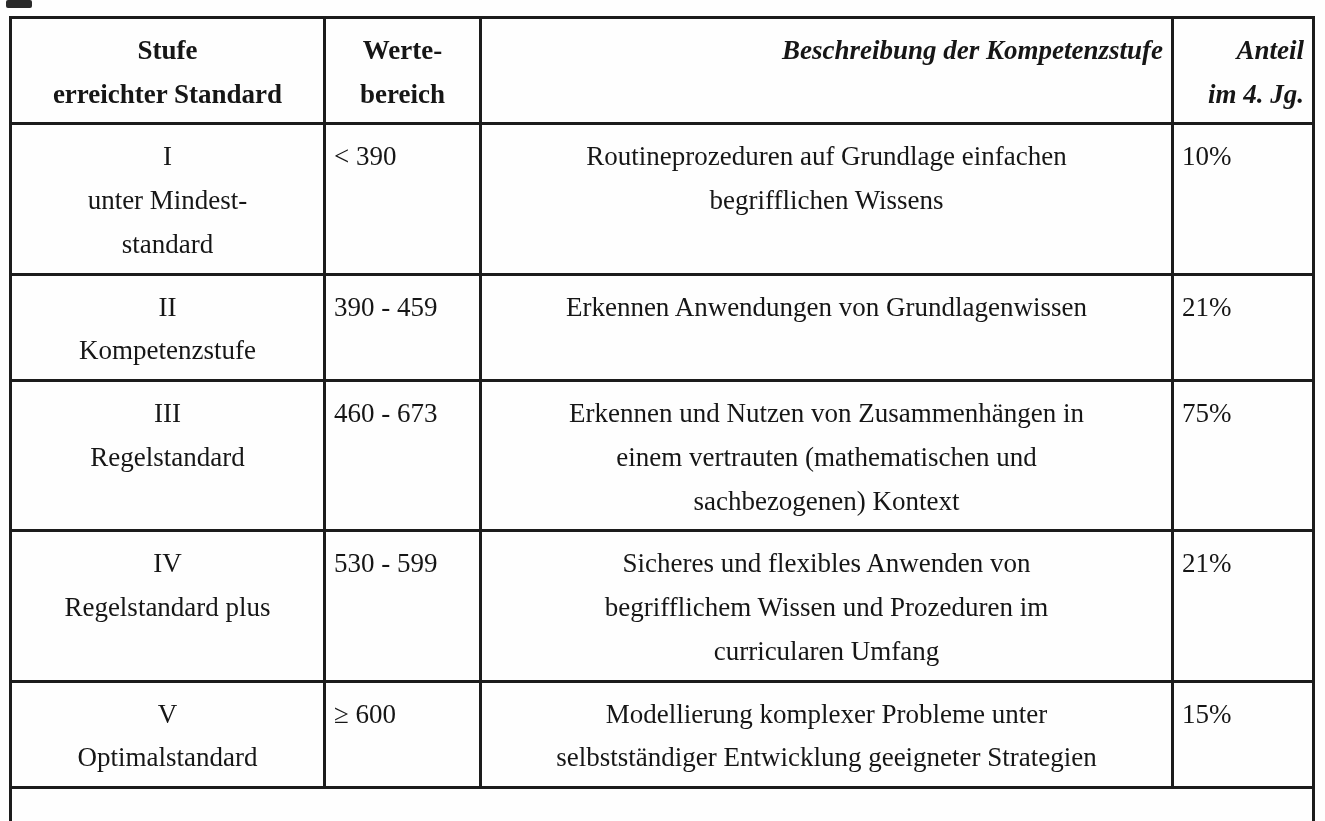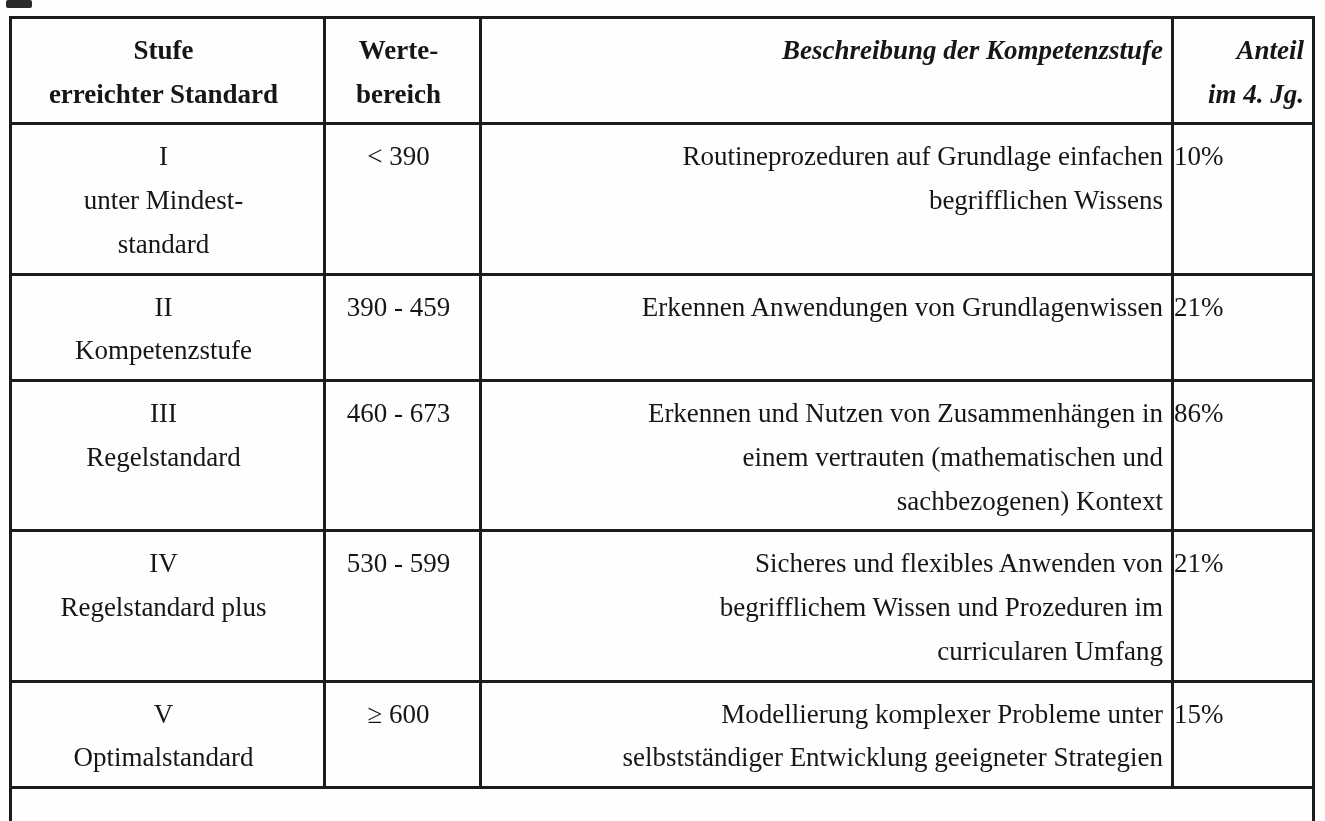--- a/index.html
+++ b/index.html
@@ -34,29 +34,29 @@
     border-collapse: collapse;
     table-layout: fixed;
     background: #fefefe;
   }
   table.kompetenz td, table.kompetenz th {
     border: 3px solid #1c1c1c;
     vertical-align: top;
     white-space: pre-line;
     font-size: 27px;
     line-height: 1.62;
-    padding: 10px 8px 6px 0;
+    padding: 10px 8px 6px 8px;
     overflow: hidden;
   }
   th.h-stufe, th.h-werte { text-align: center; }
   th.h-beschr, th.h-anteil { text-align: right; padding-left: 12px; font-style: italic; }
 
   td.c-stufe  { text-align: center; }
-  td.c-werte  { text-align: center; }
-  td.c-beschr { text-align: right; padding-left: 12px; padding-right: 6px; }
+  td.c-werte  { text-align: left; }
+  td.c-beschr { text-align: center; padding-left: 12px; padding-right: 6px; }
   td.c-anteil { text-align: left; }
 
   tr.hr     { height: 104px; }
   tr.row-0  { height: 138px; }
   tr.row-1  { height: 92px; }
   tr.row-2  { height: 133px; margin-left: 16px; }
   tr.row-3  { height: 138px; }
   tr.row-4  { height: 96px; }
   tr.caption-row { height: 93px; }
   tr.caption-row td {
@@ -109,21 +109,21 @@
         <td class="c-beschr">Erkennen Anwendungen von Grundlagenwissen</td>
         <td class="c-anteil">21%</td>
       </tr>
       <tr class="row-2">
         <td class="c-stufe">III
 Regelstandard</td>
         <td class="c-werte">460 - 673</td>
         <td class="c-beschr">Erkennen und Nutzen von Zusammenhängen in
 einem vertrauten (mathematischen und
 sachbezogenen) Kontext</td>
-        <td class="c-anteil">86%</td>
+        <td class="c-anteil">75%</td>
       </tr>
       <tr class="row-3">
         <td class="c-stufe">IV
 Regelstandard plus</td>
         <td class="c-werte">530 - 599</td>
         <td class="c-beschr">Sicheres und flexibles Anwenden von
 begrifflichem Wissen und Prozeduren im
 curricularen Umfang</td>
         <td class="c-anteil">21%</td>
       </tr>

